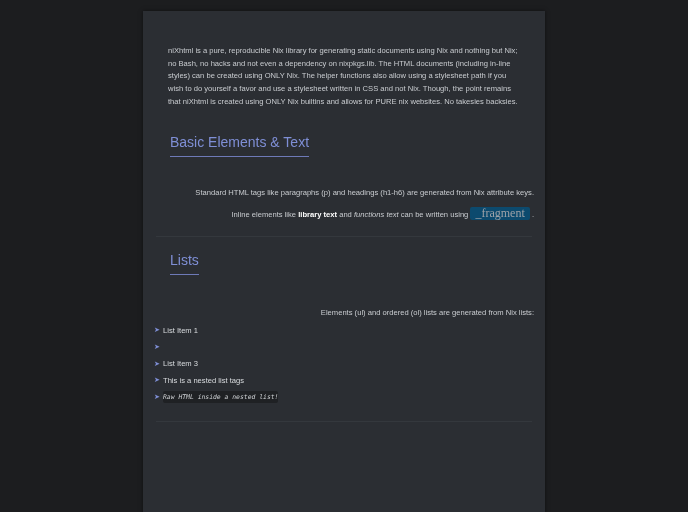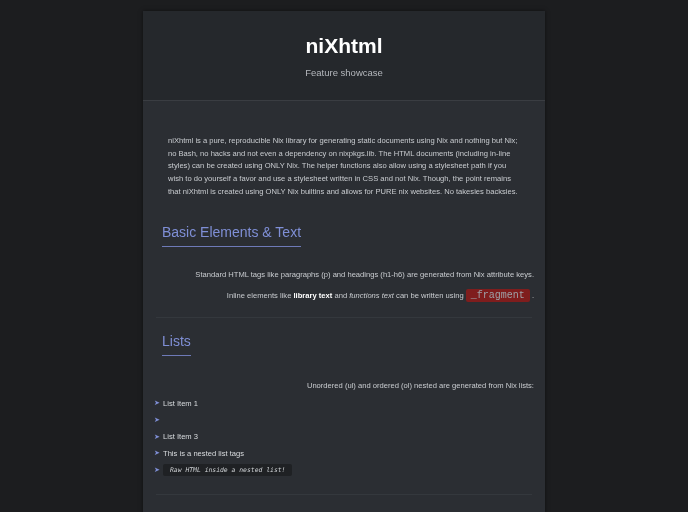--- a/index.html
+++ b/index.html
@@ -46,21 +46,21 @@
     }
     .intro {
       margin: 14px;
       padding-top: 20px;
       font-size: 7.6px;
       line-height: 12.7px;
       color: #c9ccd0;
     }
     .section-title {
       display: inline-block;
-      margin: 8px;
+      margin: 16px;
       font-size: 14px;
       font-weight: normal;
       color: #7f8fd6;
       line-height: 18px;
       padding-bottom: 5px;
       border-bottom: 1.5px solid #6e7ab8;
       text-align: center;
     }
     .section-title.basic { margin-top: 10px; }
     .section-title.lists { margin-top: 14px; }
@@ -71,24 +71,24 @@
       line-height: 12px;
       color: #c9ccd0;
       text-align: right;
     }
     .para strong { color: #ffffff; font-weight: bold; }
     .para em { font-style: italic; }
     .p1 { padding-top: 14px; }
     .p2 { padding-top: 8px; }
     .code {
       display: inline-block;
-      font-family: Liberation Mono, monospace;
-      font-size: 10px;
+      font-family: Liberation Serif, serif;
+      font-size: 12px;
       color: #9ea2a8;
-      background: #7f1d1d;
+      background: #0c4a6e;
       padding: 1px 5px;
       border-radius: 2px;
       line-height: 11px;
     }
     .divider {
       height: 1px;
       background: #34383d;
       margin: 0 2px;
     }
     .div1 { margin-top: 15px; }
@@ -114,48 +114,44 @@
       color: #7f8fd6;
       margin-right: 0px;
       font-family: "DejaVu Sans", sans-serif;
     }
     .raw {
       font-family: "DejaVu Sans Mono", monospace;
       font-style: italic;
       font-size: 6.4px;
       color: #d0d3d6;
       background: #1f2124;
-      padding: 1px 7px;
+      padding: 1px 0;
       border-radius: 2px;
       line-height: 10px;
     }
   </style>
 </head>
 <body>
 
 <div class="page">
-  <div class="header">
-    <h1 class="title">niXhtml</h1>
-    <p class="subtitle">Feature showcase</p>
-  </div>
 
   <div class="content">
     <p class="intro">niXhtml is a pure, reproducible Nix library for generating static documents using Nix and nothing but Nix; no Bash, no hacks and not even a dependency on nixpkgs.lib. The HTML documents (including in-line styles) can be created using ONLY Nix. The helper functions also allow using a stylesheet path if you wish to do yourself a favor and use a stylesheet written in CSS and not Nix. Though, the point remains that niXhtml is created using ONLY Nix builtins and allows for PURE nix websites. No takesies backsies.</p>
 
     <section>
       <h2 class="section-title basic">Basic Elements &amp; Text</h2>
       <p class="para p1">Standard HTML tags like paragraphs (p) and headings (h1-h6) are generated from Nix attribute keys.</p>
       <p class="para p2"><span>Inline elements like </span><strong>library text</strong><span> and </span><em>functions text</em><span> can be written using </span><code class="code">_fragment</code><span> .</span></p>
     </section>
 
     <div class="divider div1"></div>
 
     <section>
       <h2 class="section-title lists">Lists</h2>
-      <p class="para lists-intro">Unordered (ul) and ordered (ol) nested are generated from Nix lists:</p>
+      <p class="para lists-intro">Elements (ul) and ordered (ol) lists are generated from Nix lists:</p>
       <ul class="list">
         <li>
           <span class="bullet">➤</span>
           <span>List Item 1</span>
         </li>
         <li>
           <span class="bullet">➤</span>
         </li>
         <li>
           <span class="bullet">➤</span>

